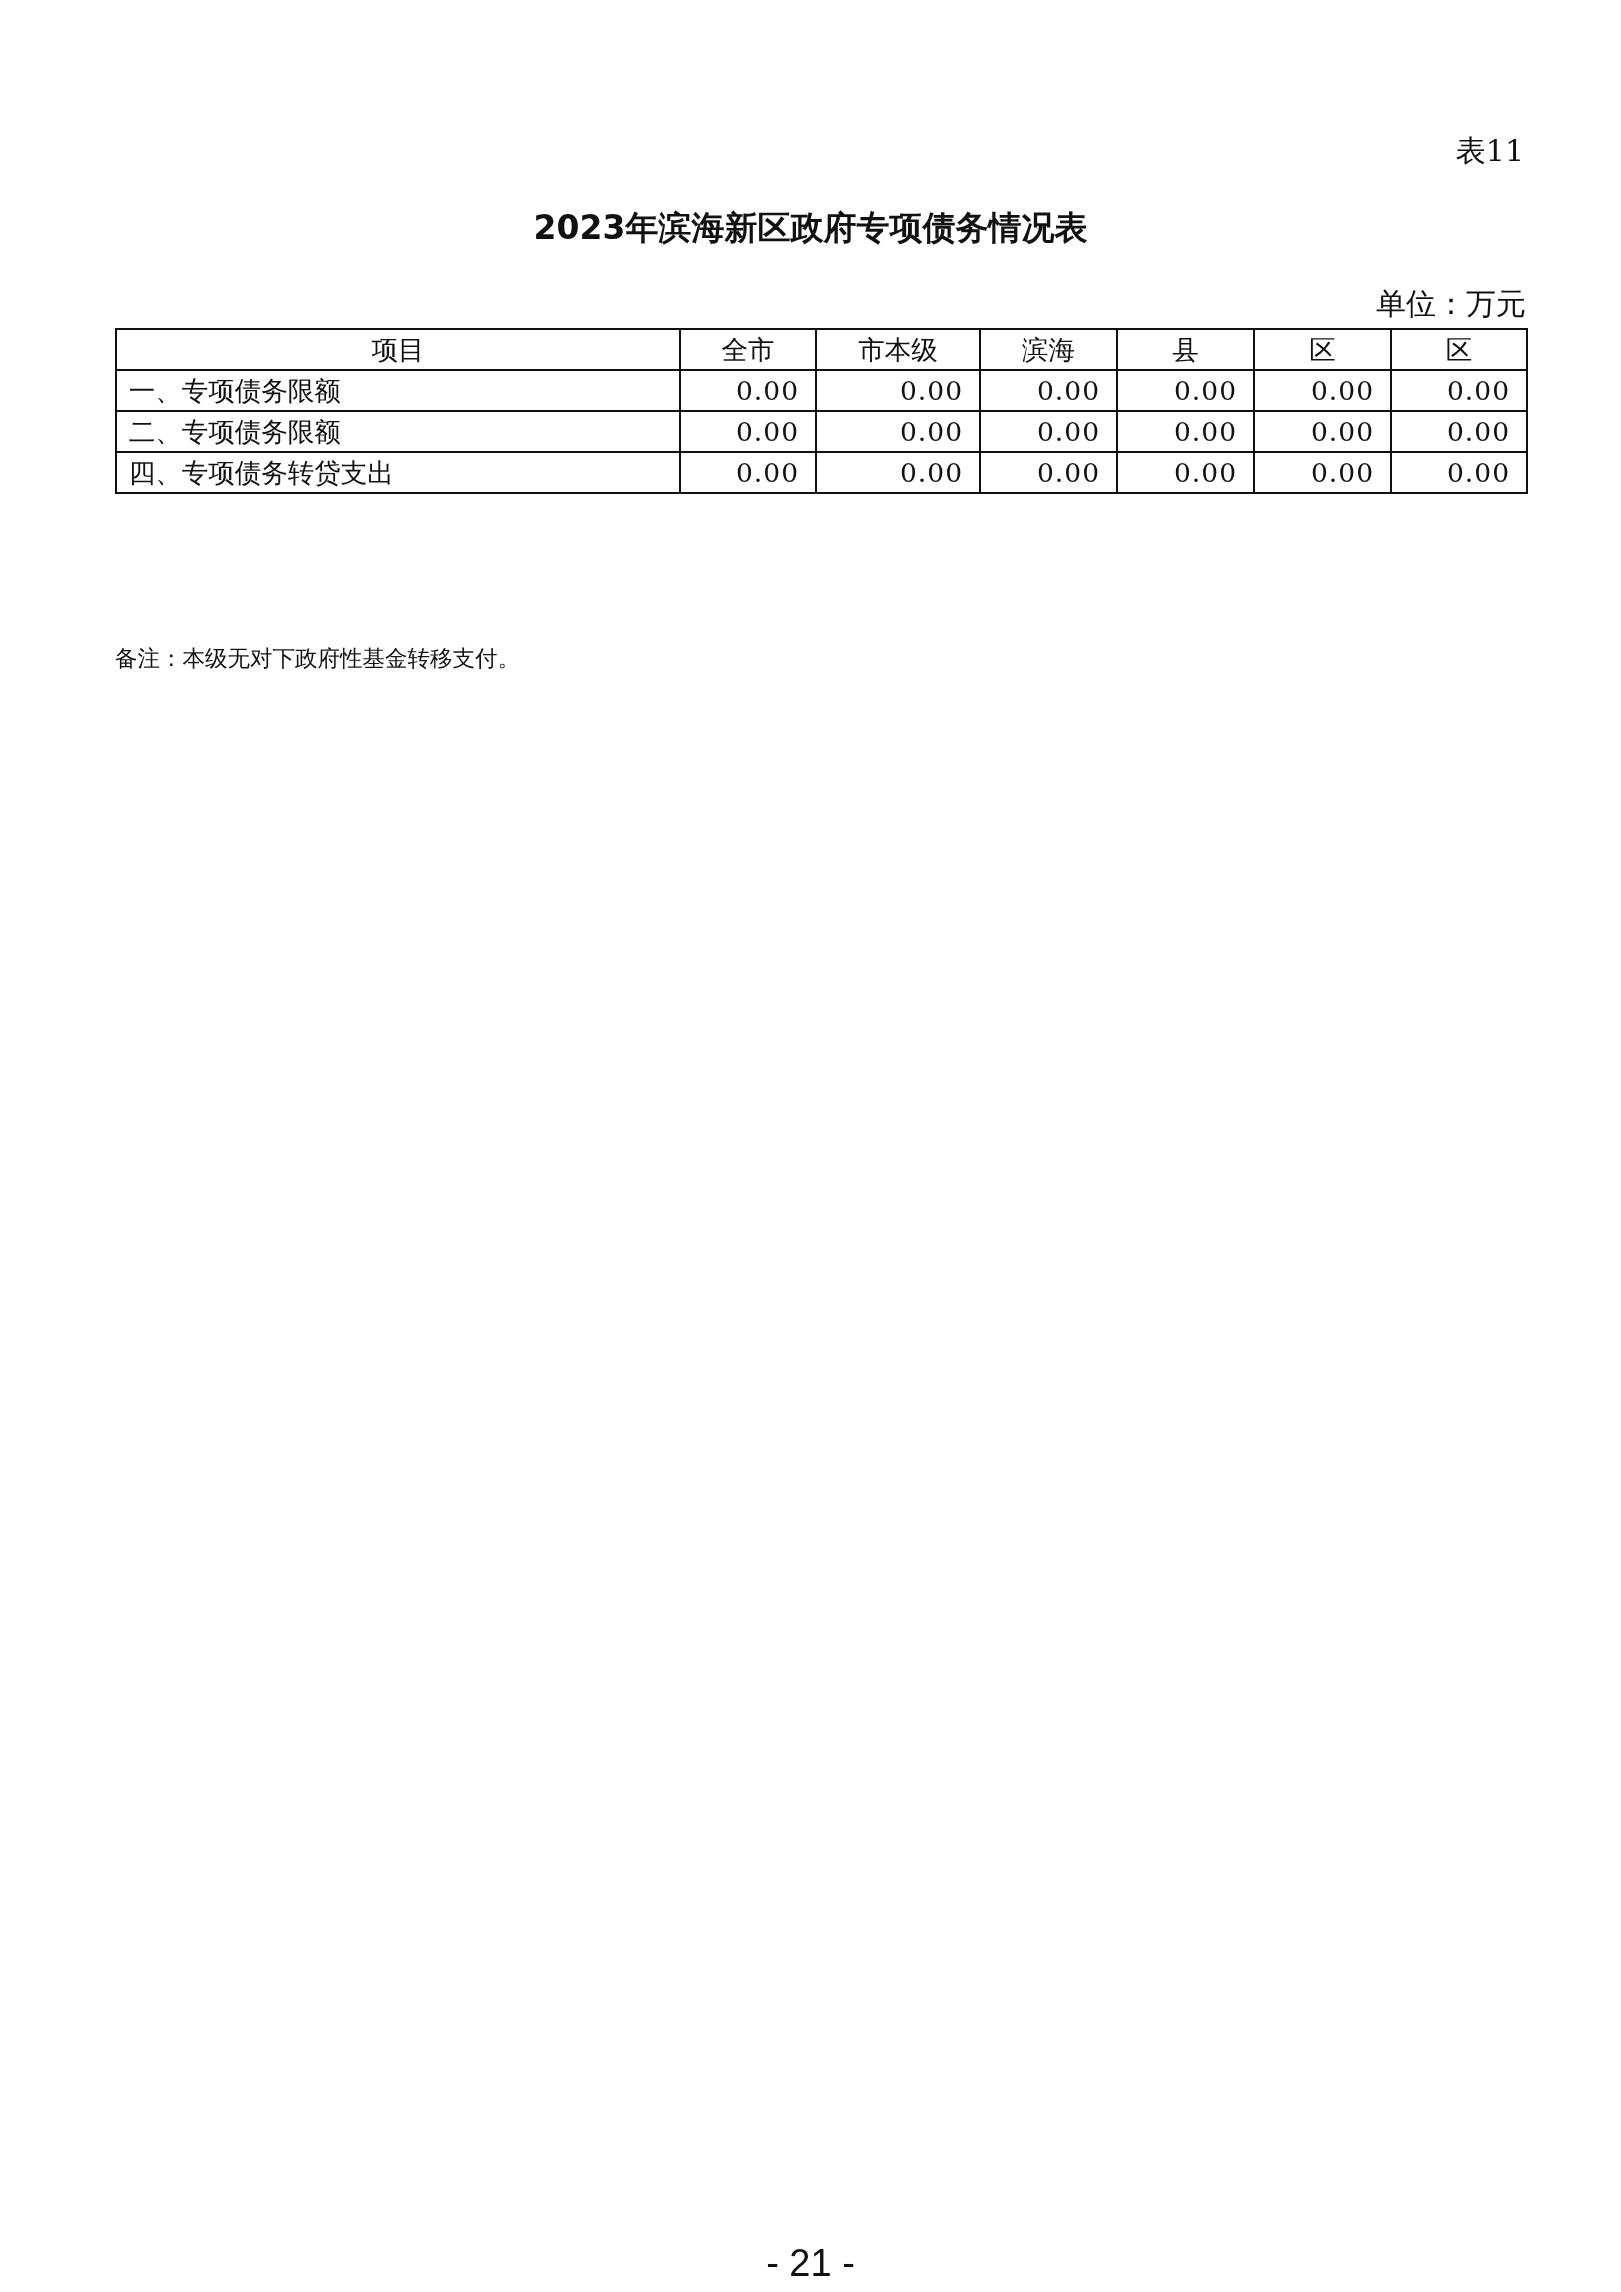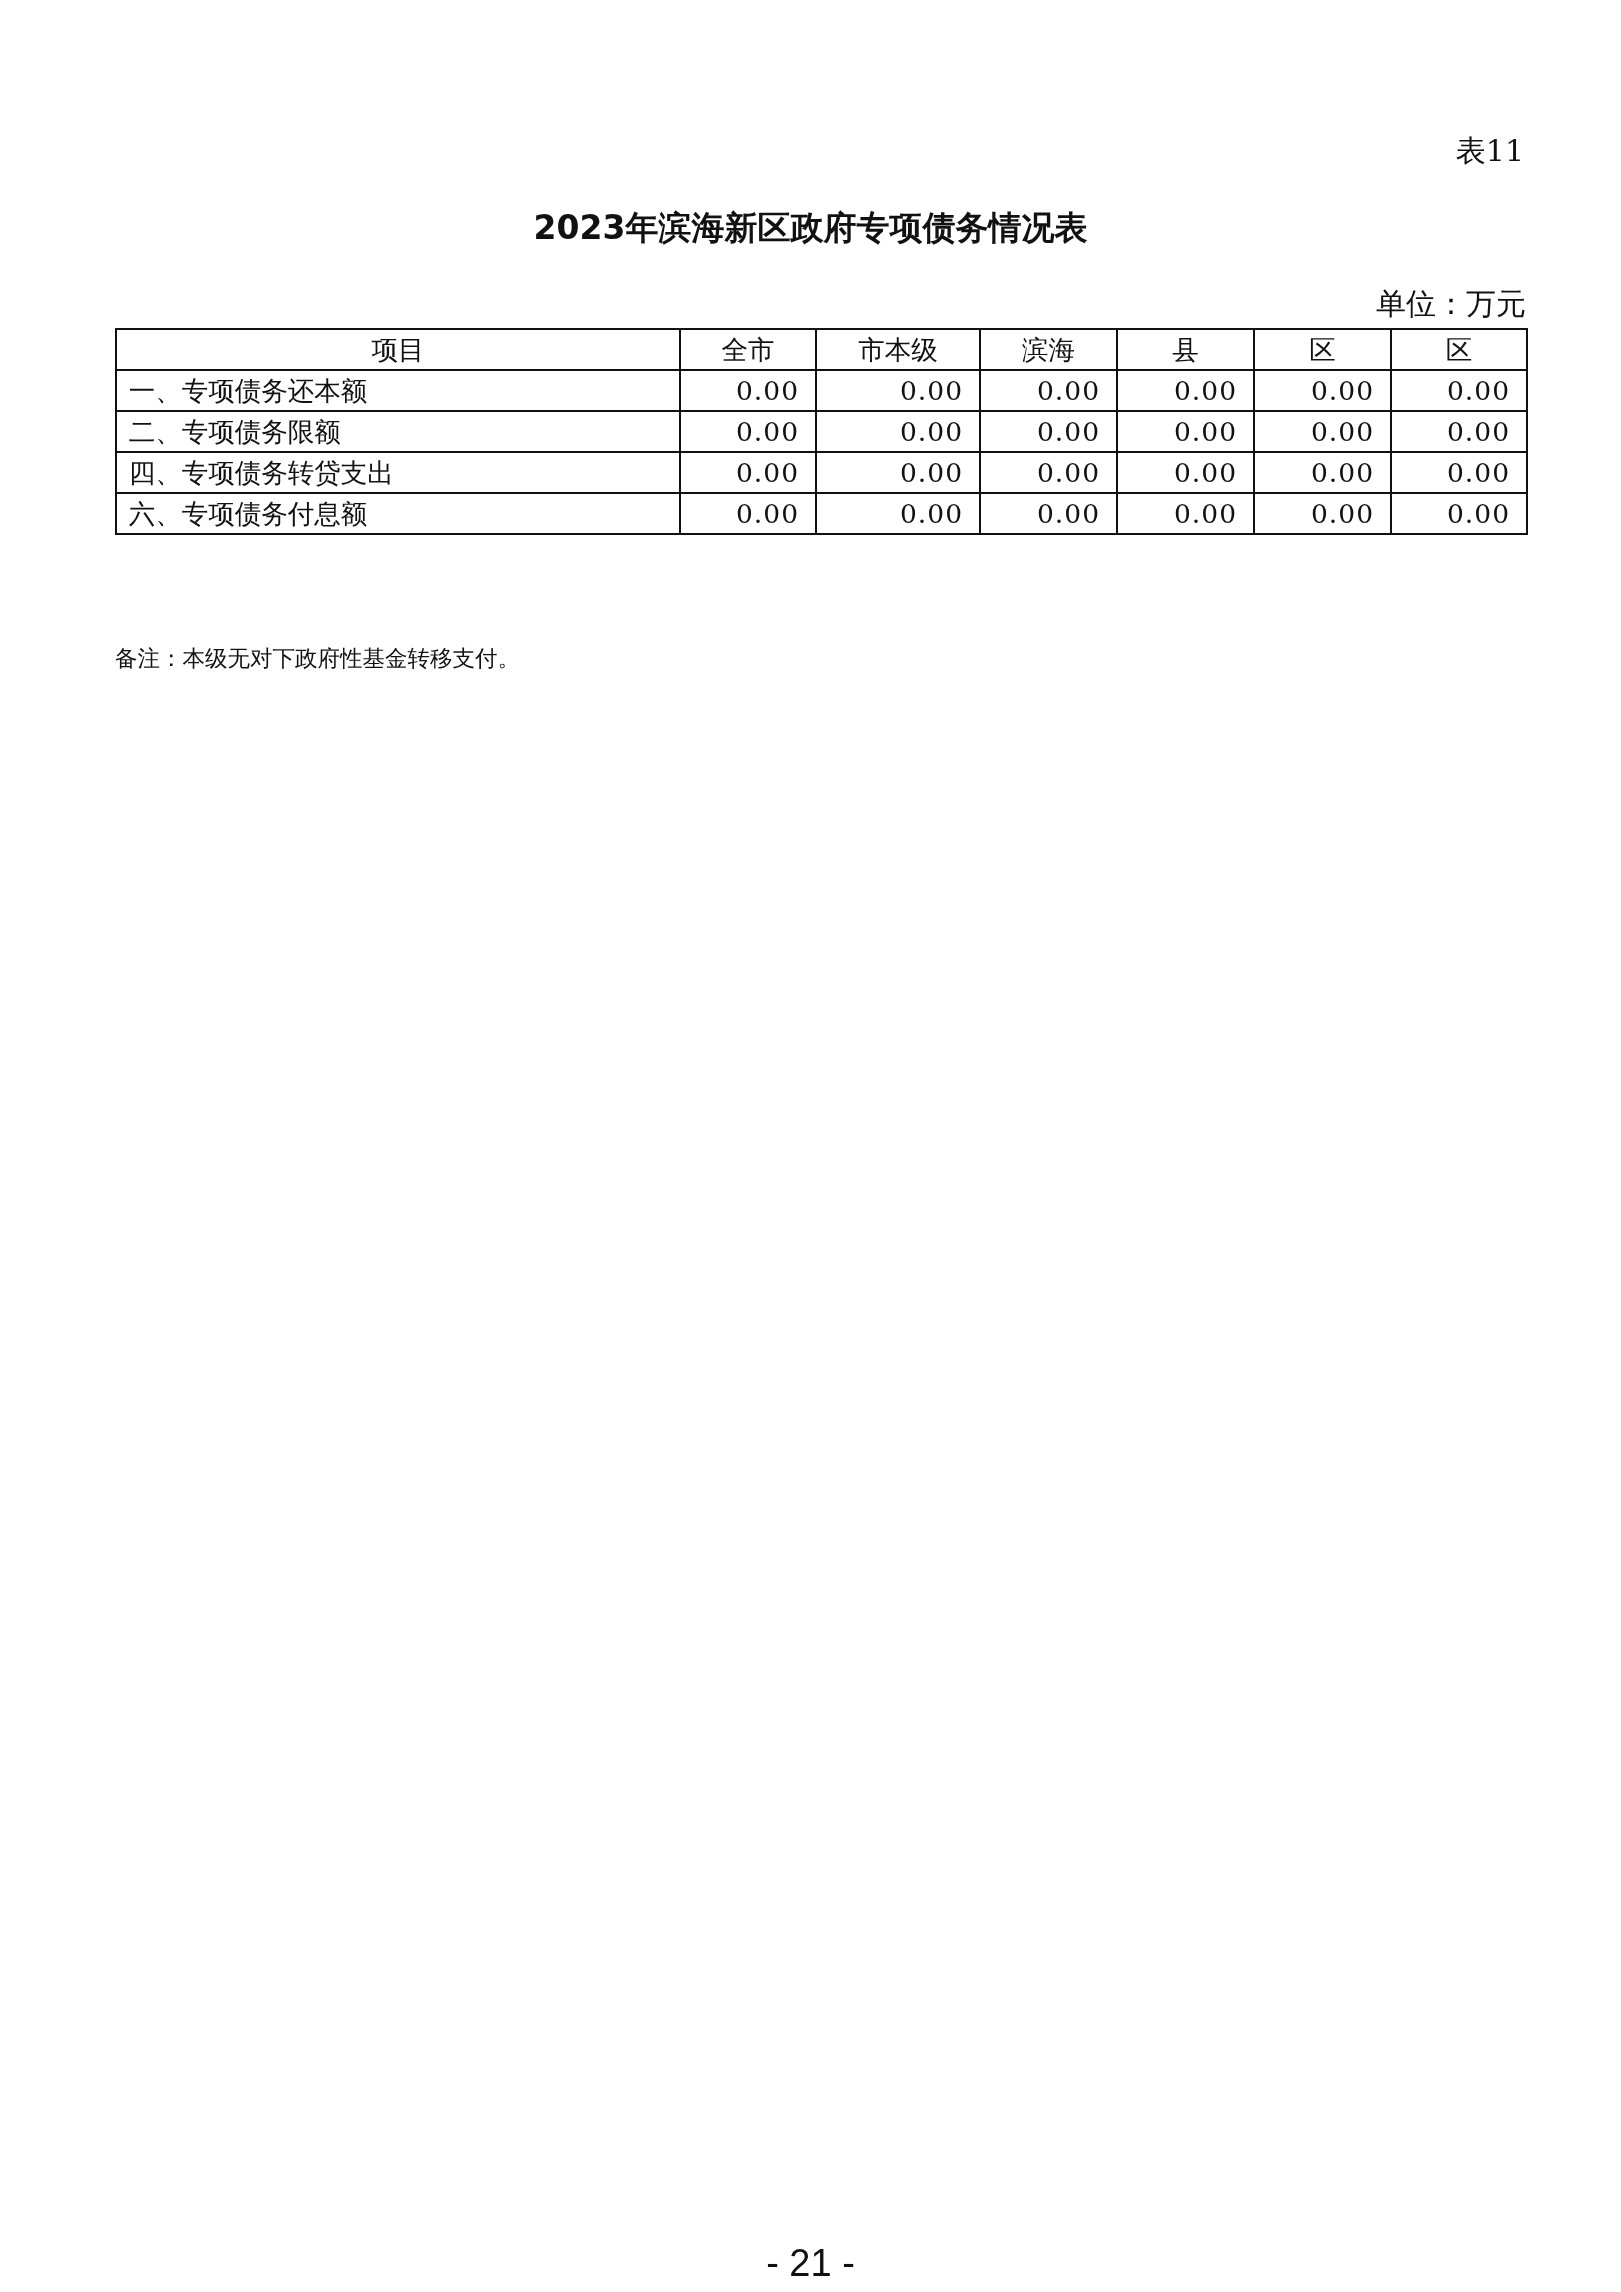--- a/index.html
+++ b/index.html
@@ -41,21 +41,21 @@
       <th>全市</th>
       <th>市本级</th>
       <th>滨海</th>
       <th>县</th>
       <th>区</th>
       <th>区</th>
     </tr>
   </thead>
   <tbody>
     <tr>
-      <td class="label">一、专项债务还本额</td>
+      <td class="label">一、专项债务限额</td>
       <td class="num">0.00</td>
       <td class="num">0.00</td>
       <td class="num">0.00</td>
       <td class="num">0.00</td>
       <td class="num">0.00</td>
       <td class="num">0.00</td>
     </tr>
     <tr>
       <td class="label">二、专项债务限额</td>
       <td class="num">0.00</td>
@@ -67,27 +67,18 @@
     </tr>
     <tr>
       <td class="label">四、专项债务转贷支出</td>
       <td class="num">0.00</td>
       <td class="num">0.00</td>
       <td class="num">0.00</td>
       <td class="num">0.00</td>
       <td class="num">0.00</td>
       <td class="num">0.00</td>
     </tr>
-    <tr>
-      <td class="label">六、专项债务付息额</td>
-      <td class="num">0.00</td>
-      <td class="num">0.00</td>
-      <td class="num">0.00</td>
-      <td class="num">0.00</td>
-      <td class="num">0.00</td>
-      <td class="num">0.00</td>
-    </tr>
   </tbody>
 </table>
 
 <div class="note">备注：本级无对下政府性基金转移支付。</div>
 <div class="page-num">- 21 -</div>
 
 
 </body></html>

